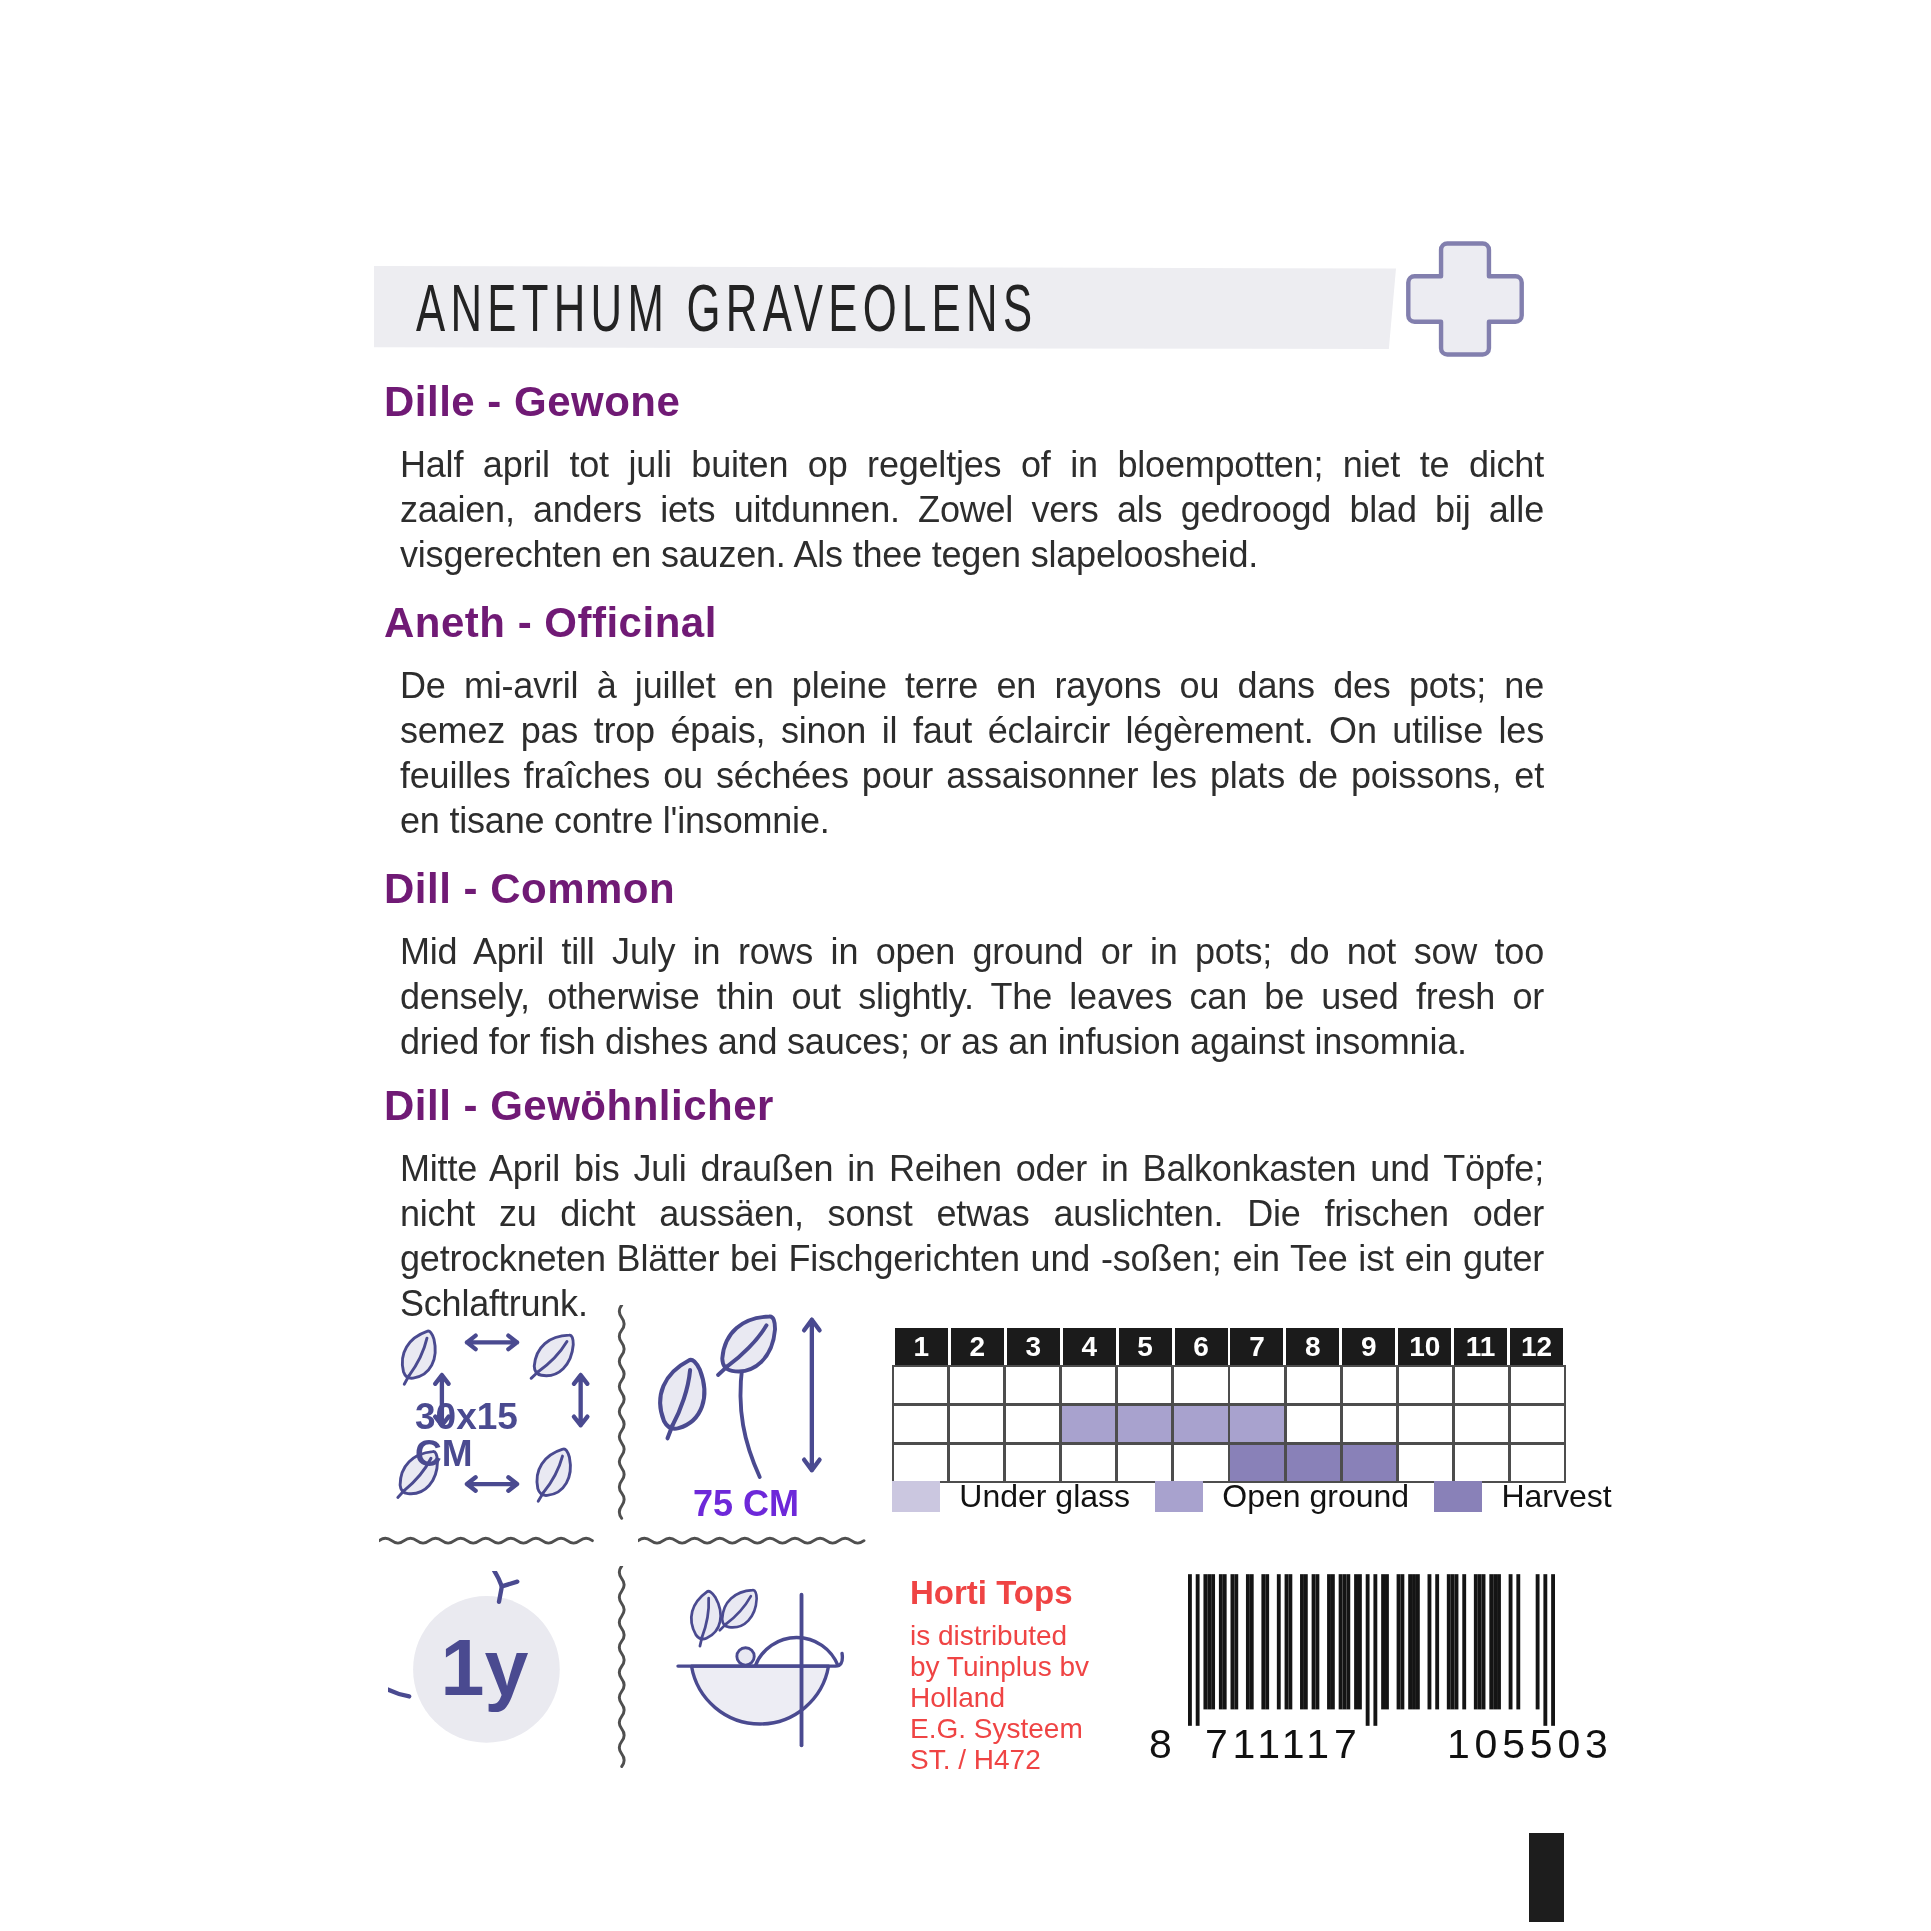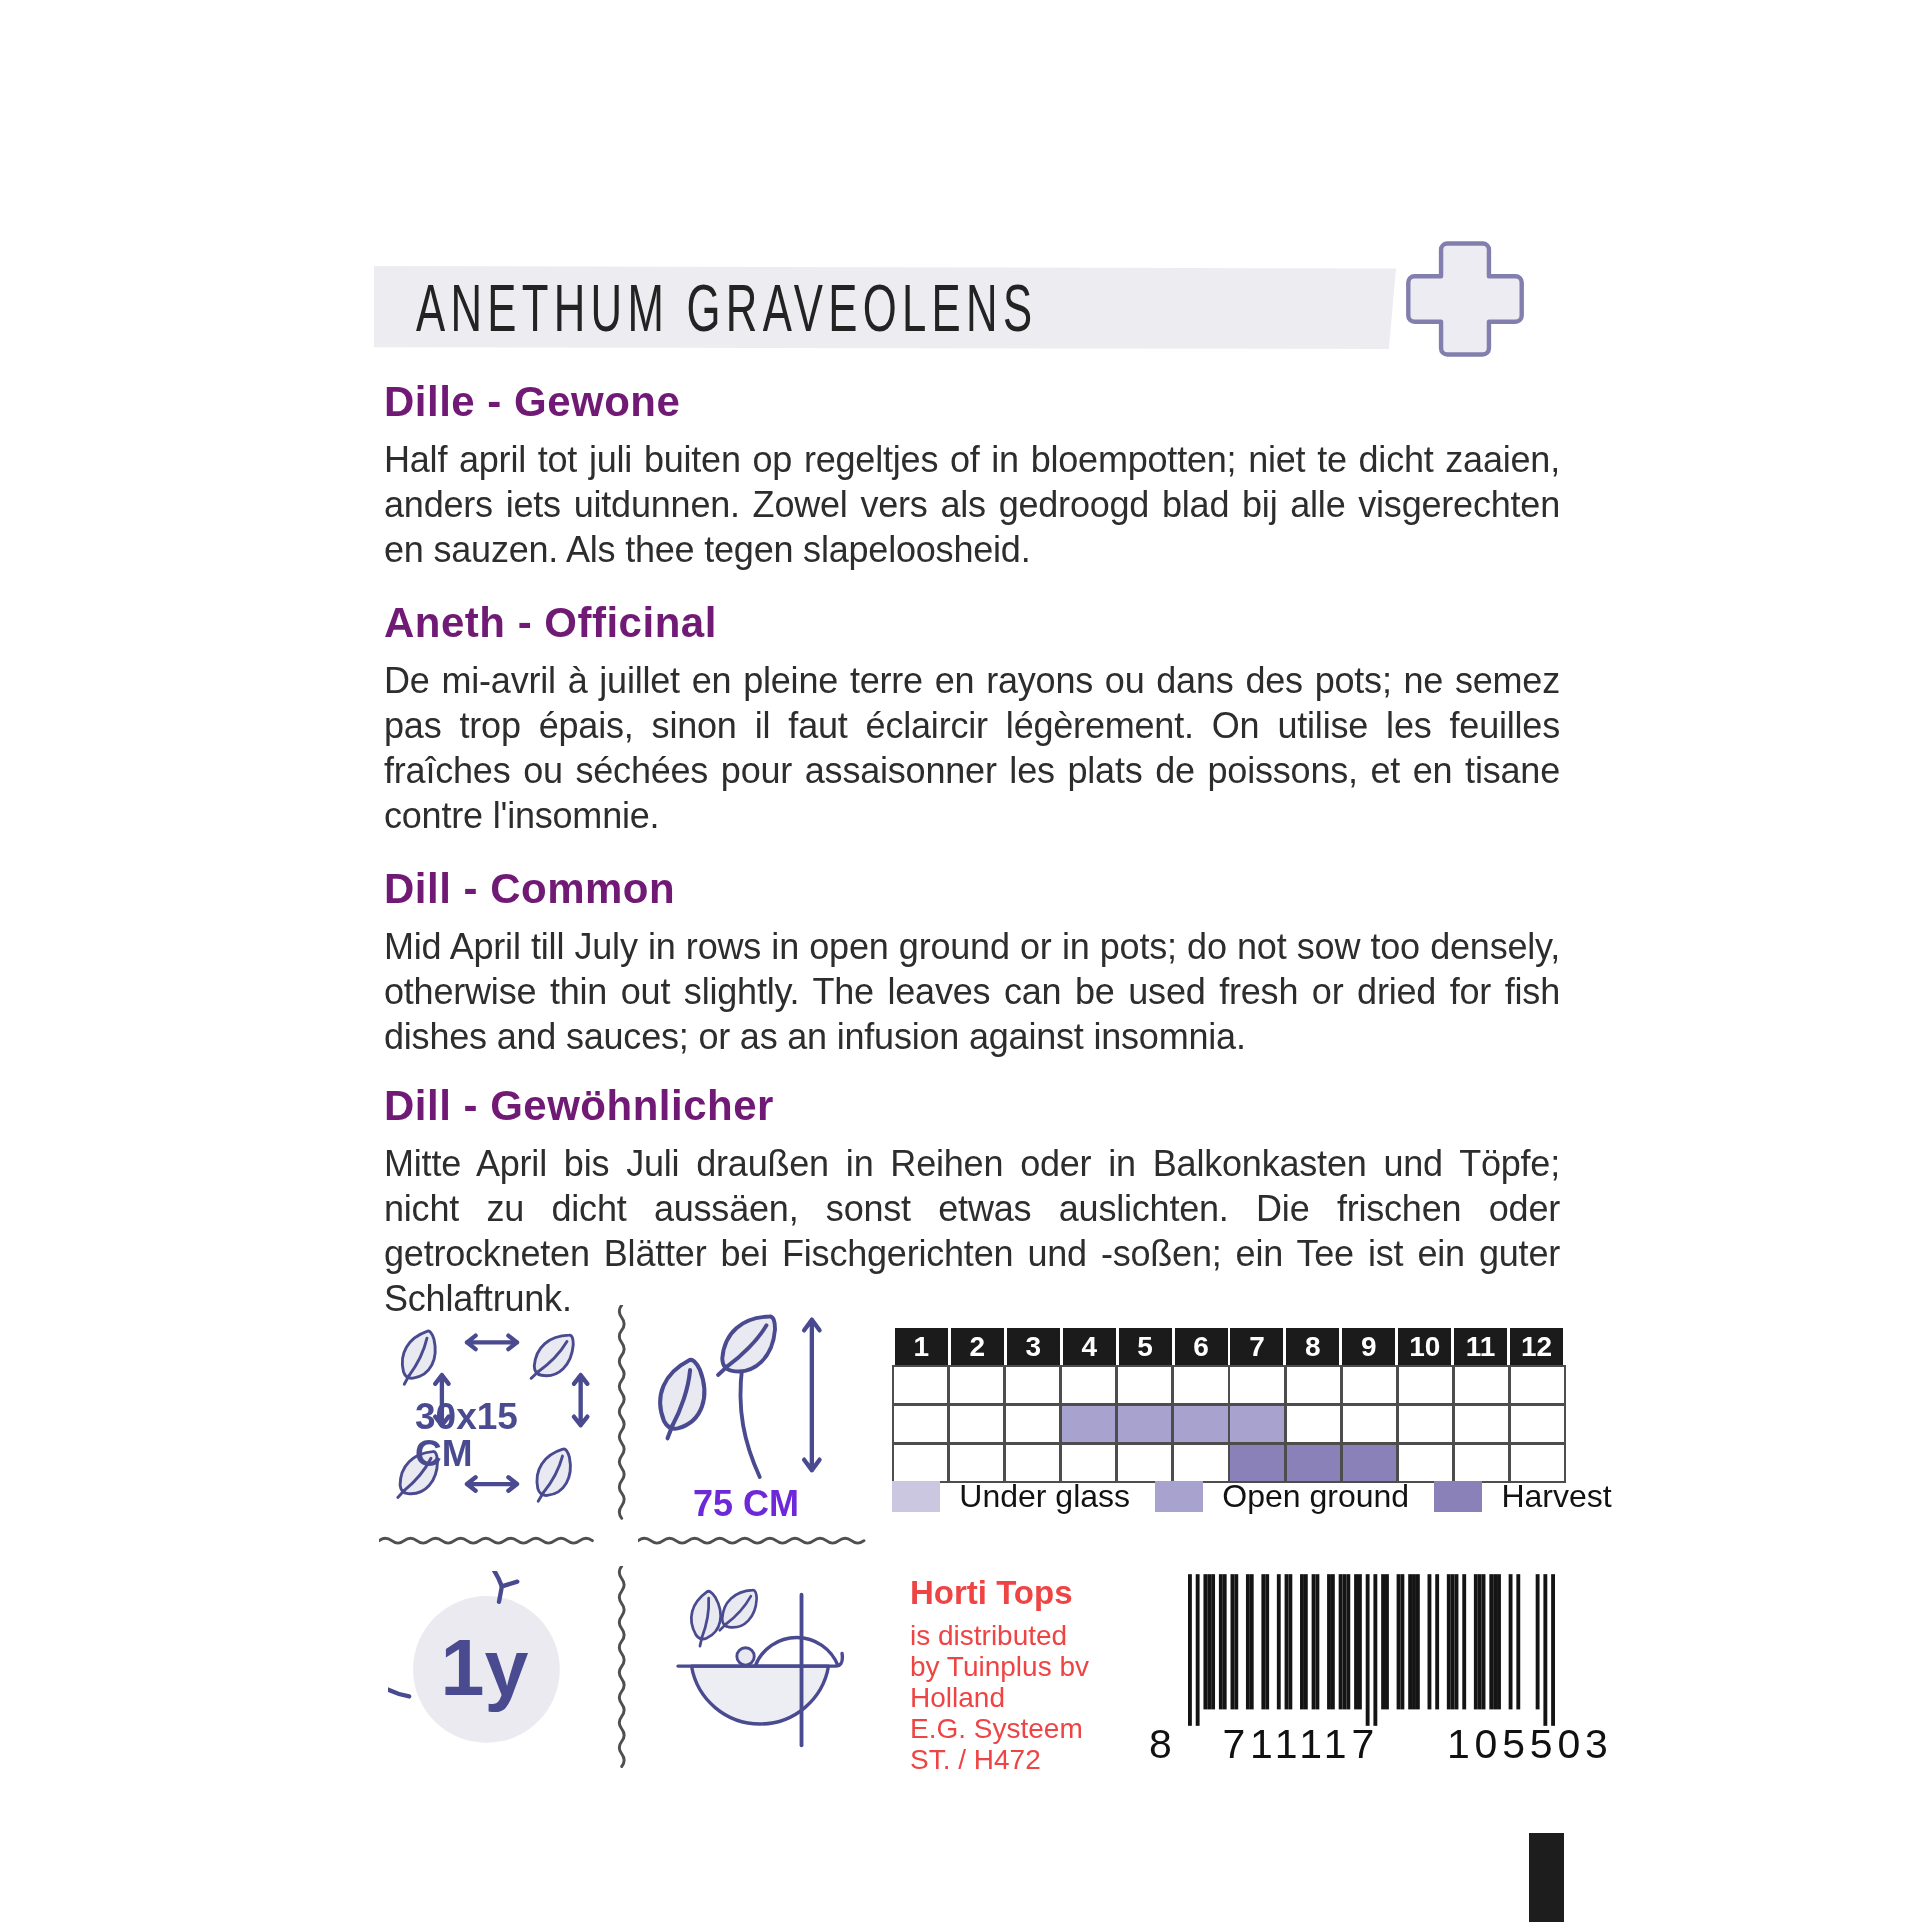--- a/index.html
+++ b/index.html
@@ -10,21 +10,21 @@
   .banner{position:absolute;left:374px;top:266px;width:1022px;height:83px;
           background:#ededf1;clip-path:polygon(0 0,100% 3%,99.3% 100%,0 98%)}
   .banner-title{position:absolute;left:42px;top:50%;
           transform:translateY(-50%) scale(0.78,1.2);transform-origin:left center;
           font-size:56px;font-weight:500;letter-spacing:6.8px;color:#232323;white-space:nowrap}
   .plus-icon{position:absolute;left:1402px;top:236px;width:126px;height:126px}
 
   
   .section{position:absolute;left:384px;width:1176px}
   .section h2{margin:0 0 10.6px 0;font-size:42px;line-height:48px;color:#701a75;letter-spacing:0.5px}
-  .section p{margin:0;font-size:36px;line-height:45px;color:#2d2d2d;
+  .section p{margin:16px;font-size:36px;line-height:45px;color:#2d2d2d;
              text-align:justify;letter-spacing:-0.2px}
   #sec-nl{top:378px}#sec-fr{top:599px}#sec-en{top:865px}#sec-de{top:1082px}
 
   
   .picto{position:absolute}
   .spacing-label{position:absolute;left:415px;top:1398px;width:154px;
                  color:#4a4a90;font-weight:bold;font-size:37px;line-height:37px}
   .height-label{position:absolute;left:664px;top:1483px;width:164px;text-align:center;
                 color:#6d28d9;font-weight:bold;font-size:36px}
   .cycle-label{position:absolute;left:388px;top:1571px;width:193px;height:193px;
@@ -46,21 +46,21 @@
   .legend-item{display:flex;align-items:center;margin-right:25px}
   .legend-item .sw{width:48px;height:31px;margin-right:19.3px}
 
   
   .dist{position:absolute;left:910px;top:1574px;color:#ef4444}
   .dist .name{font-size:33px;font-weight:bold;margin-bottom:7.7px}
   .dist .line{font-size:28px;line-height:31px}
   .barcode-bars{position:absolute;left:1188px;top:1574px}
   .bc-digit{position:absolute;top:1721px;font-size:41px;color:#111;letter-spacing:4.8px}
   #bc8{left:1149px}
-  #bcg1{left:1205px;width:174px;text-align:right}
+  #bcg1{left:1205px;width:174px;text-align:left}
   #bcg2{left:1447px;width:174px;text-align:left}
   .print-mark{position:absolute;left:1529px;top:1833px;width:35px;height:89px;background:#1d1d1d}
 </style>
 </head>
 <body>
 
 <div class="sheet">
 
   <div class="banner">
     <div class="banner-title">ANETHUM GRAVEOLENS</div>

